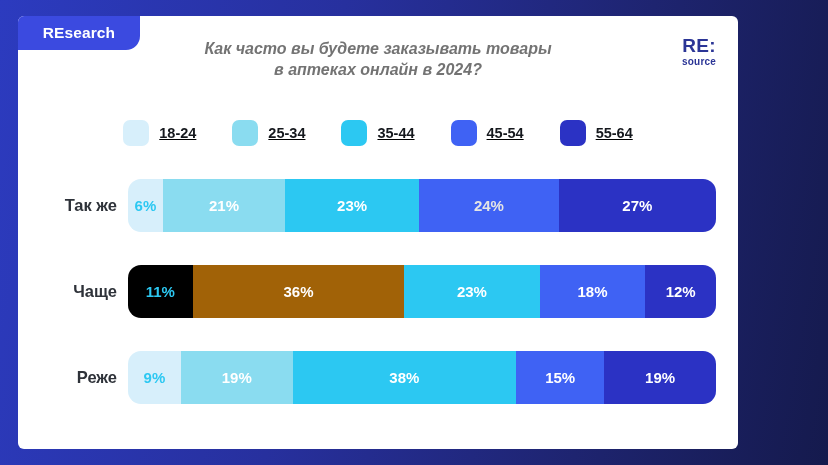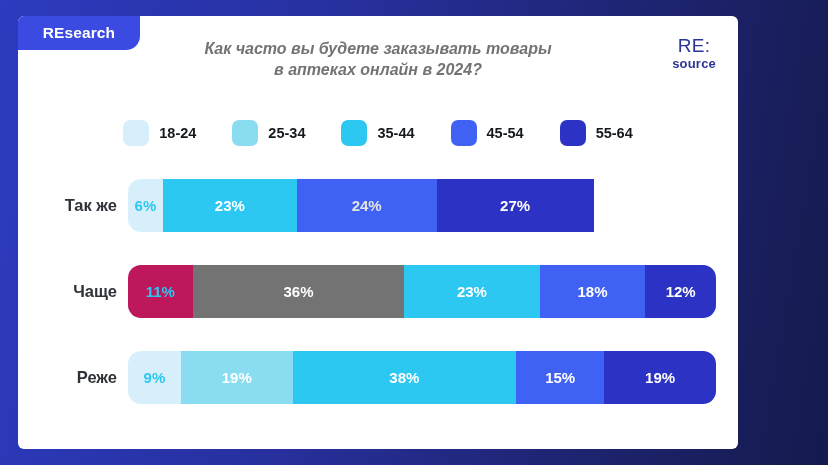--- a/index.html
+++ b/index.html
@@ -43,27 +43,27 @@
     position:absolute;
     right:22px; top:20px;
     text-align:center;
     line-height:1;
     z-index:5;
   }
   #logo .logo-main {
     display:block;
     color:#2b3596;
     font-size:19px;
-    font-weight:normal;
+    font-weight:bold;
     letter-spacing:.3px;
   }
   #logo .logo-sub {
     display:block;
     color:#2b3596;
-    font-size:13px;
+    font-size:10px;
     font-weight:bold;
     margin-top:2px;
     letter-spacing:.2px;
   }
 
   
   #title {
     position:absolute;
     left:0; right:0; top:22px;
     text-align:center;
@@ -77,20 +77,21 @@
     font-style:italic;
   }
 
   
   #legend {
     position:absolute;
     left:0; right:0; top:104px;
     display:flex;
     justify-content:center;
     gap:36px;
+    text-decoration:underline;
   }
   .legend-item { display:flex; align-items:center; gap:10px; }
   .legend-swatch {
     width:26px; height:26px;
     border-radius:7px;
   }
   .legend-label {
     color:#15181d;
     font-size:14.5px;
     font-weight:bold;
@@ -175,30 +176,31 @@
         <div class="legend-swatch" style="background: rgb(43, 50, 196);"></div>
         <div class="legend-label">55-64</div>
       </div>
     </div>
 
   <div id="rows">
       <div class="row">
         <div class="row-label">Так же</div>
         <div class="bar">
           <div class="seg" style="flex-basis: 5.94059%; background: rgb(215, 239, 251); color: rgb(44, 200, 242);">6%</div>
+          <div class="seg" style="flex-basis: 20.7921%; background: rgb(138, 220, 240); color: rgb(255, 255, 255);">21%</div>
           <div class="seg" style="flex-basis: 22.7723%; background: rgb(44, 200, 242); color: rgb(255, 255, 255);">23%</div>
           <div class="seg" style="flex-basis: 23.7624%; background: rgb(63, 98, 244); color: #e5e5e5;">24%</div>
           <div class="seg" style="flex-basis: 26.7327%; background: rgb(43, 50, 196); color: rgb(255, 255, 255);">27%</div>
         </div>
       </div>
       <div class="row">
         <div class="row-label">Чаще</div>
         <div class="bar">
-          <div class="seg" style="flex-basis: 11%; background: #be185d; color: rgb(44, 200, 242);">11%</div>
-          <div class="seg" style="flex-basis: 36%; background: #737373; color: rgb(255, 255, 255);">36%</div>
+          <div class="seg" style="flex-basis: 11%; background: #000000; color: rgb(44, 200, 242);">11%</div>
+          <div class="seg" style="flex-basis: 36%; background: #a16207; color: rgb(255, 255, 255);">36%</div>
           <div class="seg" style="flex-basis: 23%; background: rgb(44, 200, 242); color: rgb(255, 255, 255);">23%</div>
           <div class="seg" style="flex-basis: 18%; background: rgb(63, 98, 244); color: rgb(255, 255, 255);">18%</div>
           <div class="seg" style="flex-basis: 12%; background: rgb(43, 50, 196); color: rgb(255, 255, 255);">12%</div>
         </div>
       </div>
       <div class="row">
         <div class="row-label">Реже</div>
         <div class="bar">
           <div class="seg" style="flex-basis: 9%; background: rgb(215, 239, 251); color: rgb(44, 200, 242);">9%</div>
           <div class="seg" style="flex-basis: 19%; background: rgb(138, 220, 240); color: rgb(255, 255, 255);">19%</div>

